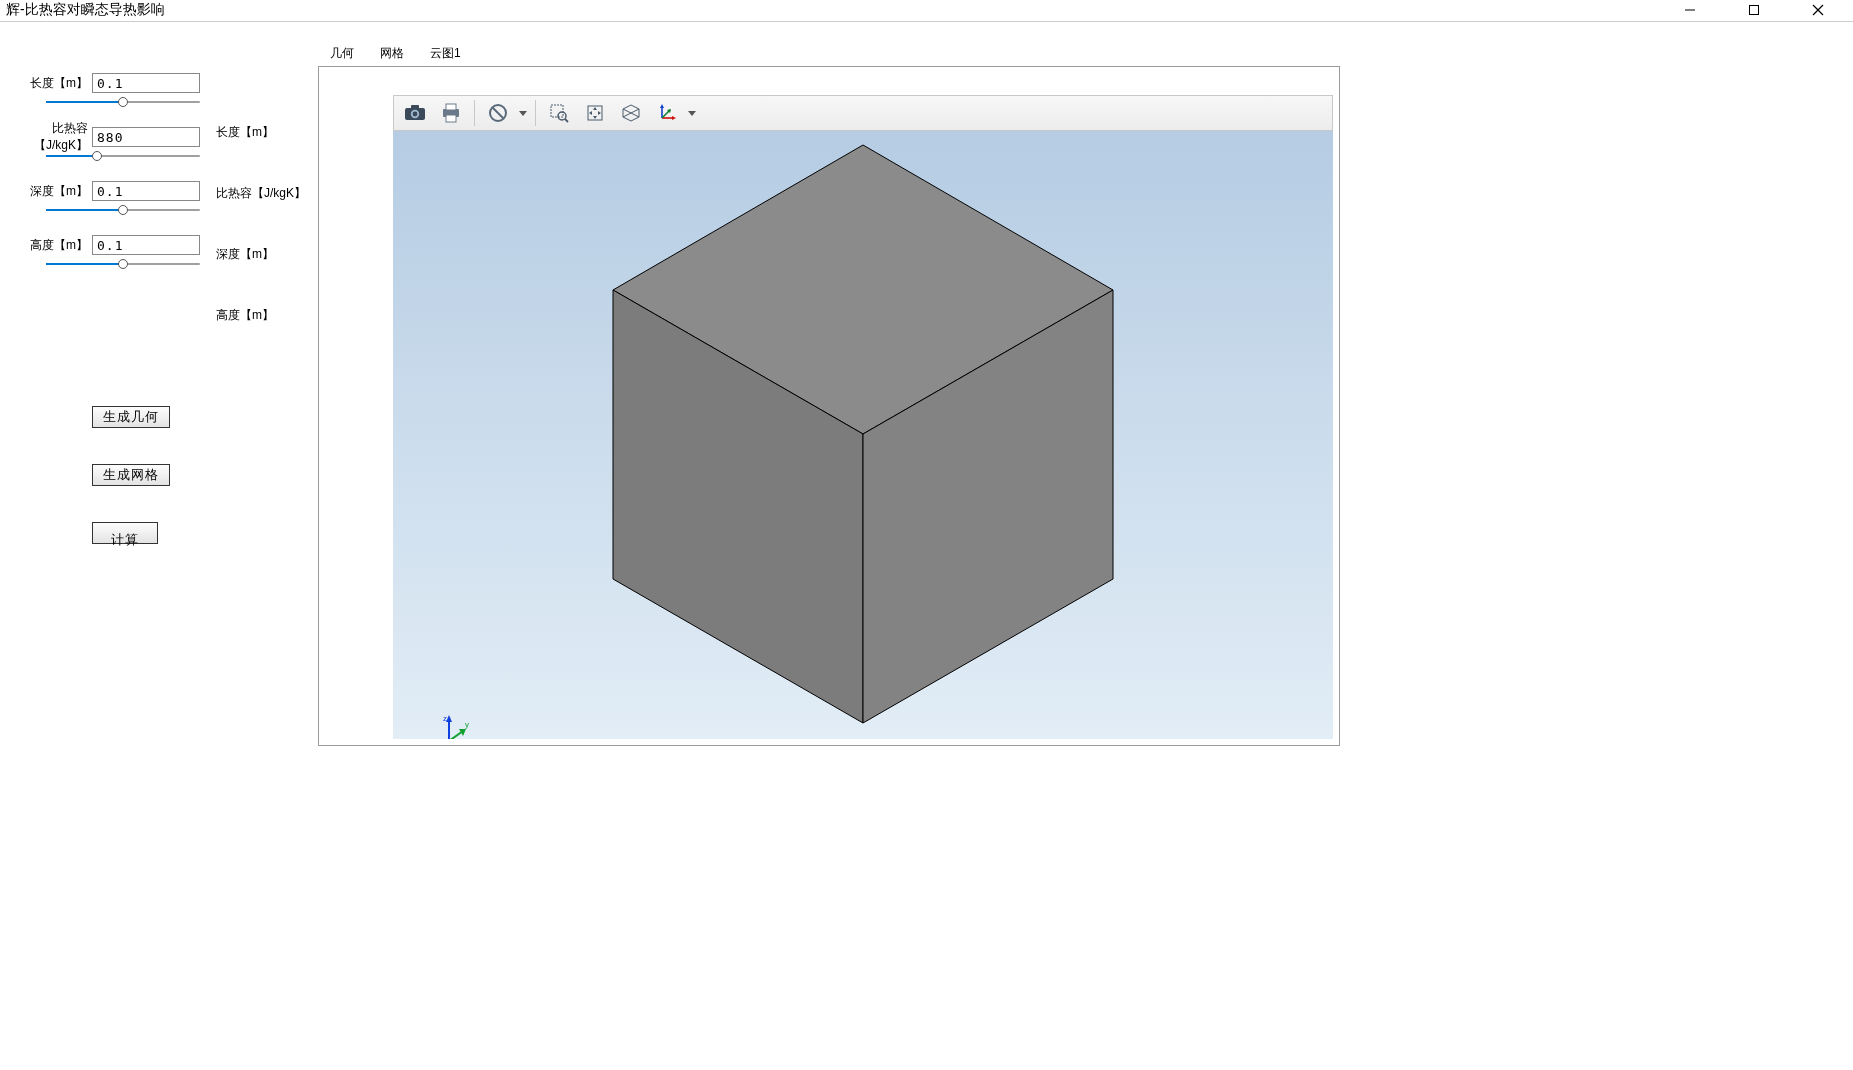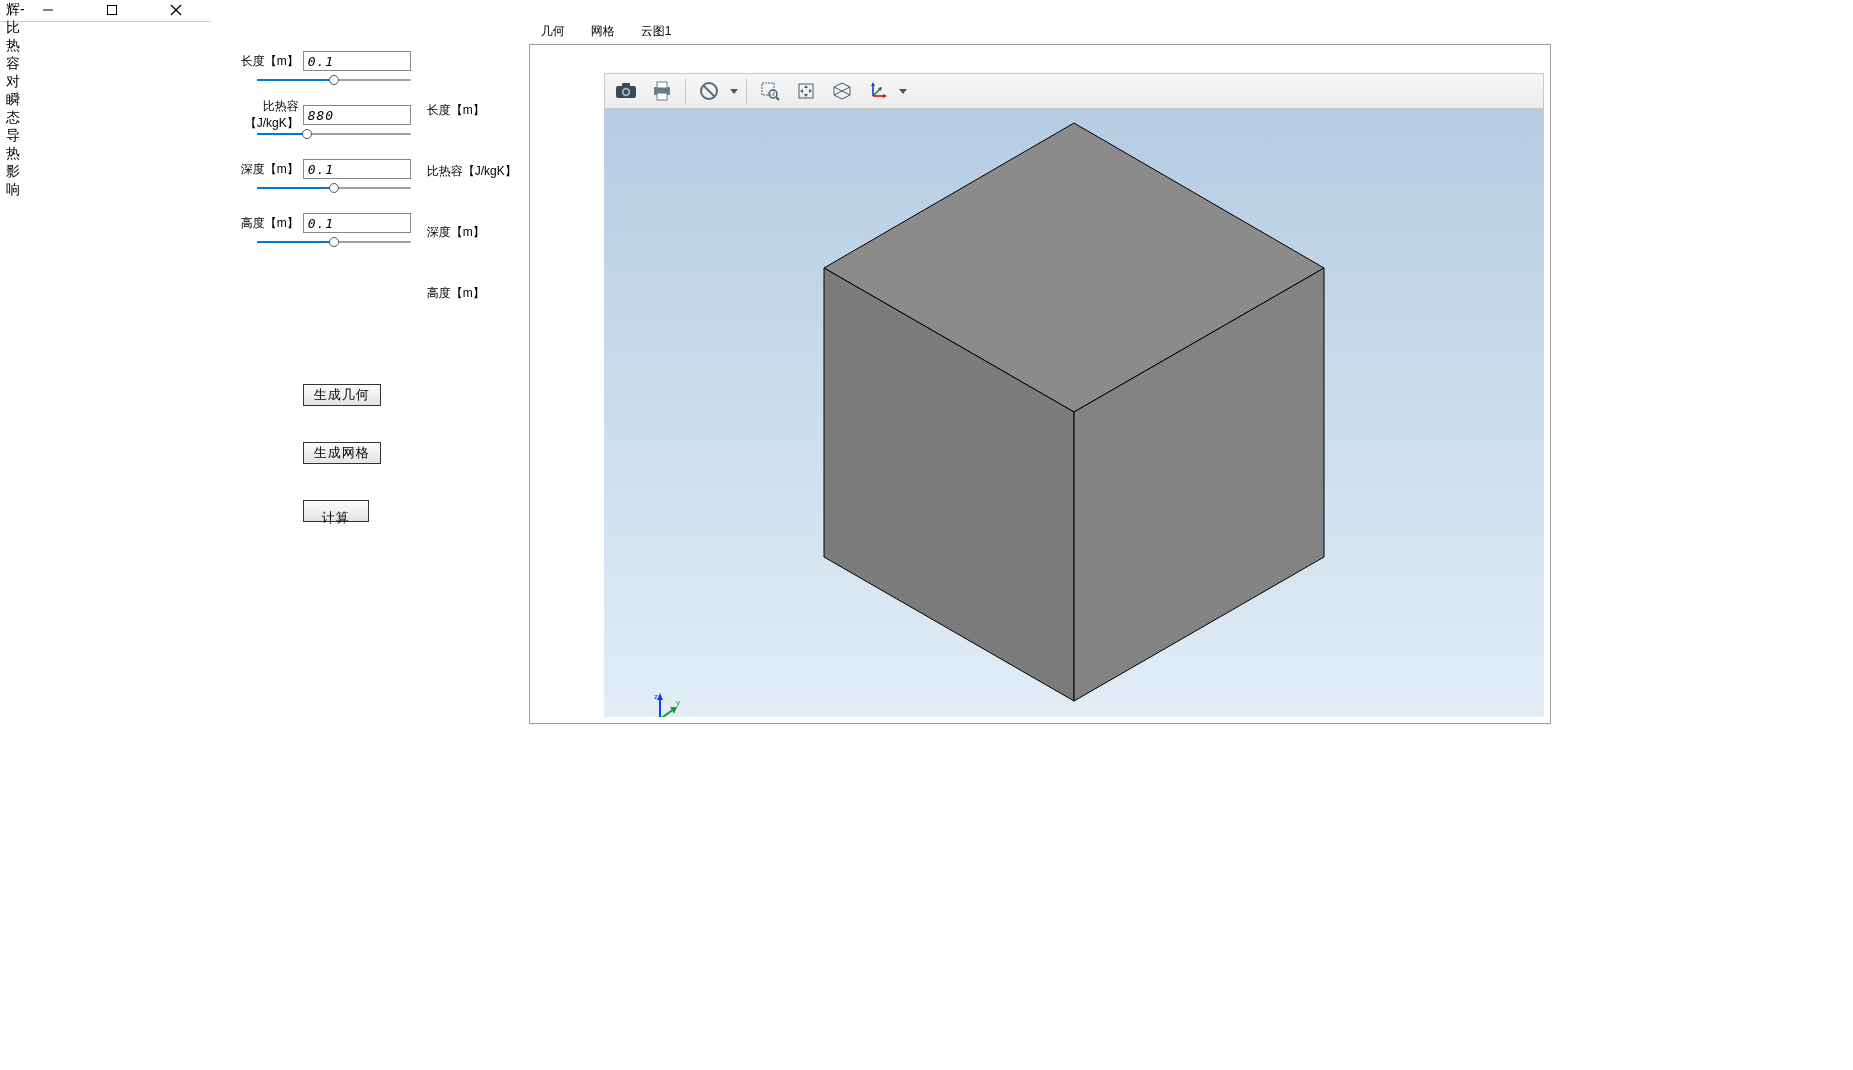--- a/index.html
+++ b/index.html
@@ -1,30 +1,30 @@
 <!DOCTYPE html>
 <html><head>
 <meta charset="utf-8">
 <style>
   * { box-sizing: border-box; margin: 0; padding: 0; }
   html, body { width: 100%; height: 100%; font-family: "Microsoft YaHei", Arial, sans-serif; font-size: 12px; background: #fff; color: #000; }
-  .window { width: 1853px; height: 1070px; display: flex; flex-direction: row; background: #fff; }
+  .window { width: 1853px; height: 1070px; display: flex; flex-direction: column; background: #fff; }
   .titlebar { height: 22px; display: flex; align-items: flex-start; justify-content: space-between; padding: 0 4px; border-bottom: 1px solid #ccc; }
   .titlebar-title { font-size: 14px; padding: 1px 0 0 2px; }
   .titlebar-controls { display: flex; gap: 18px; align-items: center; padding-right: 8px; }
   .tbc { width: 46px; height: 20px; display:flex; align-items:center; justify-content:center; cursor: pointer; }
   .tbc svg { display:block; }
 
   .body-area { flex: 1; display: flex; }
 
   
   .left-panel { width: 318px; padding: 44px 12px 0 12px; display:flex; flex-direction: column; gap: 12px; }
   .param-row { display:flex; align-items:center; height: 22px; margin-top: 6px; }
   .param-label { width: 80px; text-align: right; padding-right: 4px; font-size: 12px; }
-  .param-input { width: 108px; height:20px; border:1px solid #888; background:#fff; font-size:13px; padding: 3px 4px; font-family: monospace; letter-spacing: 1px; font-style: italic;}
+  .param-input { width: 108px; height:20px; border:1px solid #888; background:#fff; font-size:13px; padding: 3px 4px; font-family: monospace; letter-spacing: 1px;}
   .param-slider-wrap { margin: 2px 0 18px 34px; width:154px; }
   .param-slider { position:relative; height: 12px; }
   .param-slider .track { position:absolute; top:5px; left:0; right:0; height:2px; background:#a0a0a0; border-radius:1px;}
   .param-slider .fill { position:absolute; top:5px; left:0; height:2px; background:#0078d4; }
   .param-slider .thumb { position:absolute; top:1px; width:10px; height:10px; background:#fff; border:1px solid #555; border-radius:50%; transform: translateX(-50%); }
 
   .label-col { display:flex; flex-direction:column; gap: 44px; padding: 58px 0 0 14px; font-size:12px;}
   .label-col-inner { width: 90px;}
 
   .panel-row { display:flex; }

